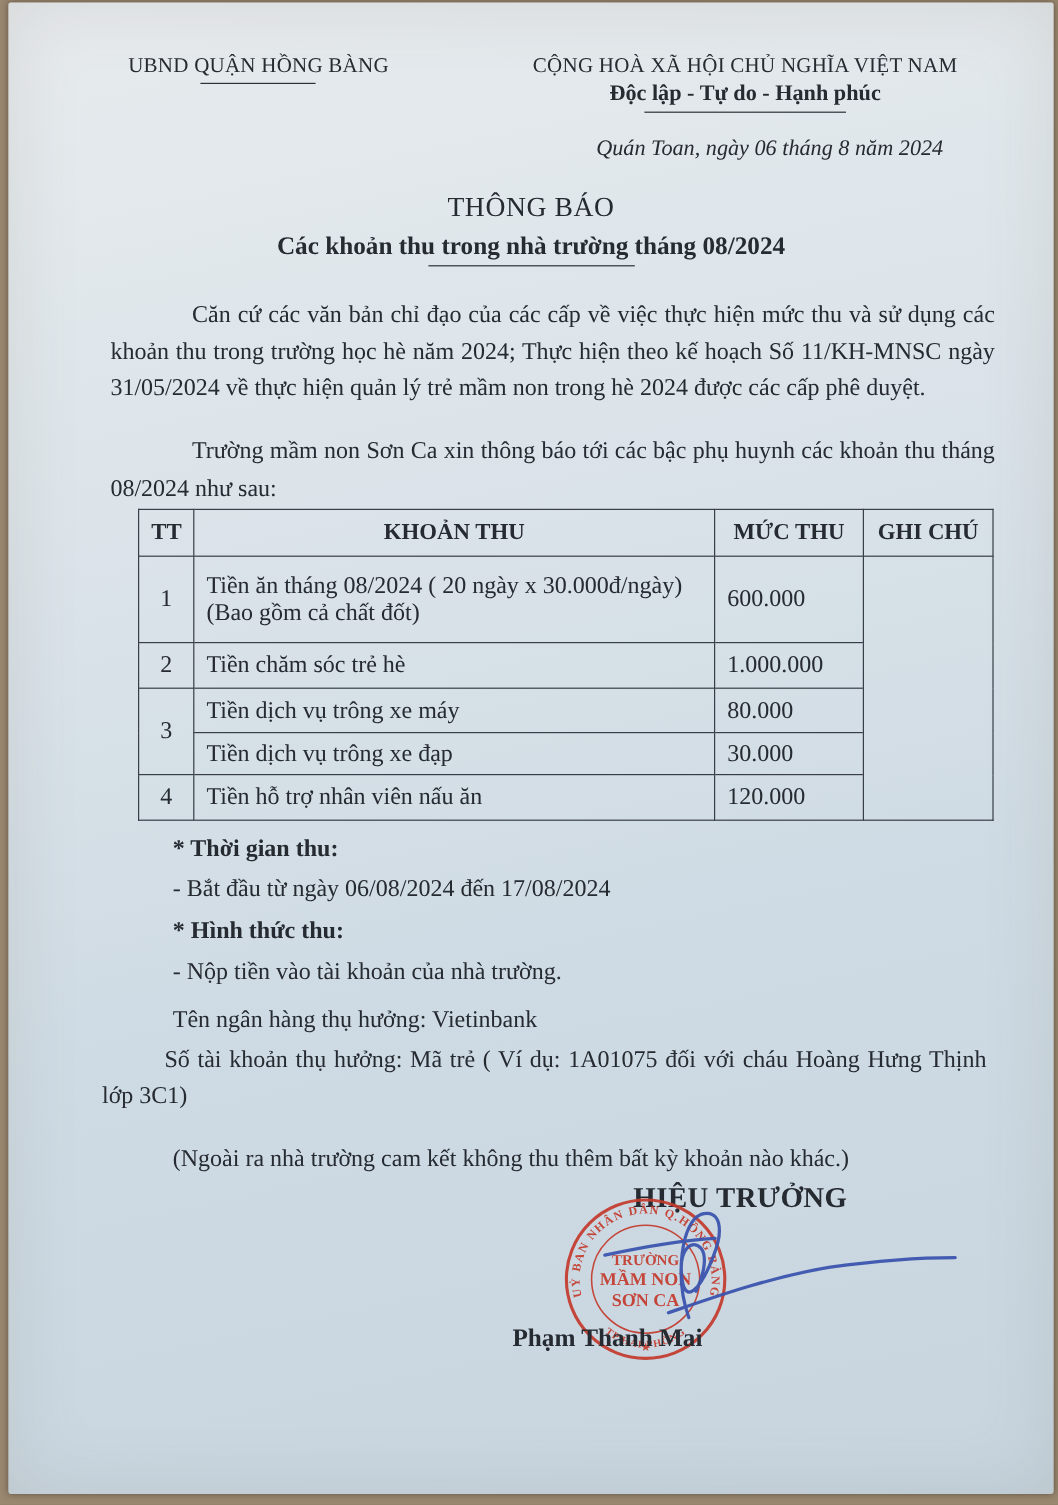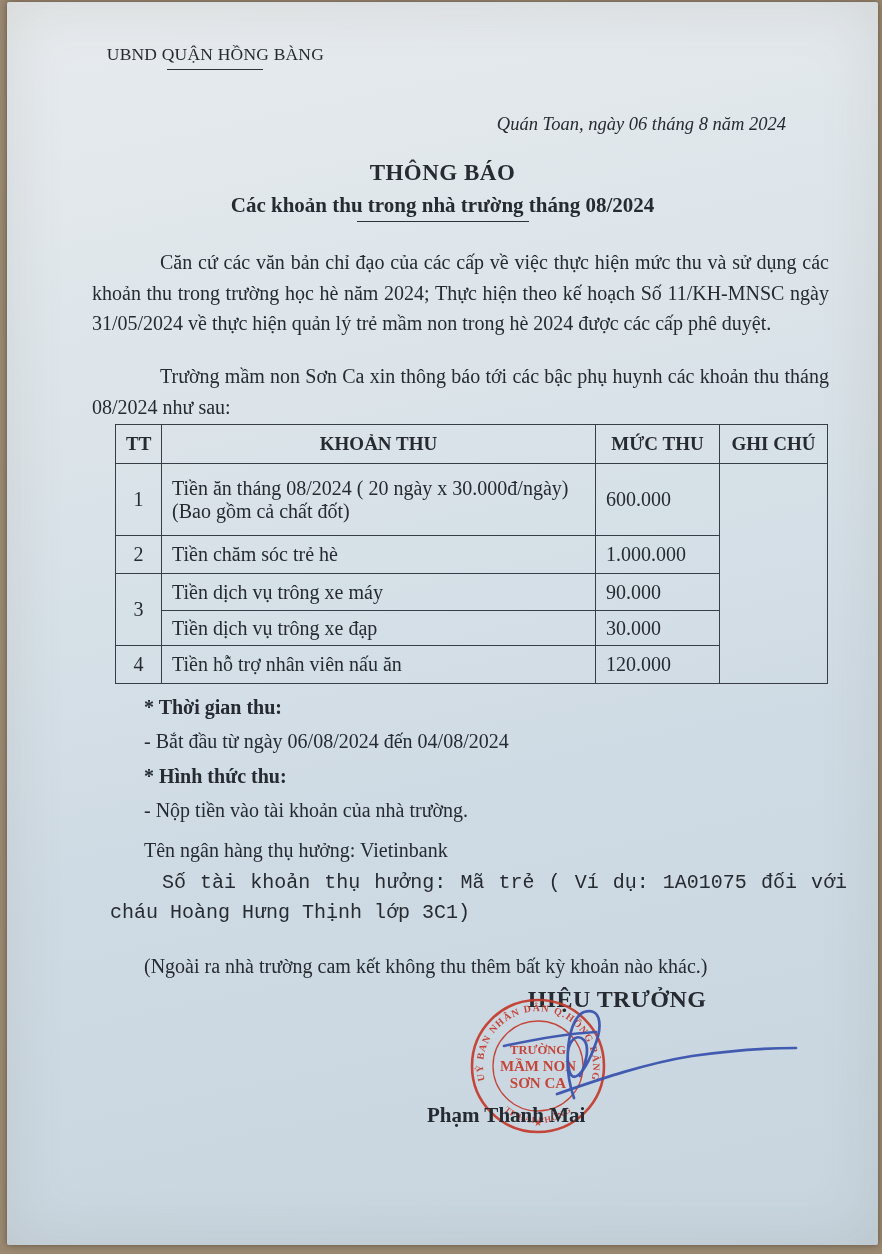--- a/index.html
+++ b/index.html
@@ -22,21 +22,21 @@
   .hcol{text-align:center;}
   .hcol-left{width:44%;}
   .hcol-right{width:56%;}
   .hline1{font-size:17.5px;letter-spacing:.2px;}
   .hline2{font-size:18.5px;font-weight:bold;margin-top:3px;}
   .hrule{border-bottom:1.6px solid #2c313a;margin:4px auto 0;}
   .hrule-left{width:96px;}
   .hrule-right{width:168px;}
   .dateline{top:112px;right:92px;font-style:italic;font-size:18.5px;}
   
-  .title{top:158px;left:0;right:0;text-align:center;font-size:23px;font-weight:bold;letter-spacing:.5px;}
+  .title{top:158px;left:0;right:0;text-align:center;font-size:23px;font-weight:normal;letter-spacing:.5px;}
   .subtitle{top:191px;left:0;right:0;text-align:center;font-size:21px;font-weight:bold;}
   .subrule{border-bottom:1.8px solid #2c313a;width:172px;margin:3px auto 0;}
   
   .para{left:85px;width:737px;font-size:20px;line-height:1.53;text-align:justify;text-indent:68px;}
   .p1{top:245px;}
   .p2{top:359px;}
   
   table.fees{top:422px;left:108px;position:absolute;border-collapse:collapse;table-layout:fixed;width:712px;font-size:20px;}
   table.fees th,table.fees td{border:1.7px solid #383e47;padding:0 10px;vertical-align:middle;}
   table.fees th{font-weight:bold;text-align:center;height:38px;font-size:19px;}
@@ -45,39 +45,44 @@
   td.note-cell{padding:0;}
   tr.r1{height:72px;} tr.r2{height:38px;} tr.r3a{height:37px;} tr.r3b{height:35px;} tr.r4{height:38px;}
   
   .sec{font-size:20px;}
   .sec-b{font-weight:bold;}
   .s-time-label{top:694px;left:137px;}
   .s-time-value{top:728px;left:137px;}
   .s-method-label{top:763px;left:137px;}
   .s-method-value{top:797px;left:137px;}
   .s-bank{top:837px;left:137px;}
-  .s-account{top:866px;left:103px;width:737px;text-align:justify;text-indent:52px;line-height:1.5;font-family:Liberation Mono, monospace;}
+  .s-account{top:866px;left:78px;width:737px;text-align:justify;text-indent:52px;line-height:1.5;}
   .s-note{top:929px;left:137px;margin-top:24px;}
   .s-closing{top:957px;left:124px;}
   
   .sig-role{top:984px;left:420px;width:380px;text-align:center;font-weight:bold;font-size:24px;letter-spacing:.4px;}
   .sig-name{top:1101px;left:420px;width:380px;text-align:left;font-weight:bold;font-size:21px;}
   .stamp-svg{top:994px;left:461px;width:140px;height:140px;opacity:.92;}
   .sign-svg{top:1000px;left:455px;width:345px;height:115px;}
 </style>
 </head>
 <body>
 
 <div class="photo">
   <div class="paper">
 
     <div class="abs header-row">
       <div class="hcol hcol-left">
         <div class="hline1">UBND QUẬN HỒNG BÀNG</div>
         <div class="hrule hrule-left"></div>
+      </div>
+      <div class="hcol hcol-right">
+        <div class="hline1">CỘNG HOÀ XÃ HỘI CHỦ NGHĨA VIỆT NAM</div>
+        <div class="hline2">Độc lập - Tự do - Hạnh phúc</div>
+        <div class="hrule hrule-right"></div>
       </div>
     </div>
 
     <div class="abs dateline">Quán Toan, ngày 06 tháng 8 năm 2024</div>
 
     <div class="abs title">THÔNG BÁO</div>
     <div class="abs subtitle">
       <span>Các khoản thu trong nhà trường tháng 08/2024</span>
       <div class="subrule"></div>
     </div>
@@ -111,36 +116,36 @@
           <td class="note-cell" rowspan="5"></td>
         </tr>
         <tr class="r2">
           <td class="tt">2</td>
           <td>Tiền chăm sóc trẻ hè</td>
           <td class="amt">1.000.000</td>
         </tr>
         <tr class="r3a">
           <td class="tt" rowspan="2">3</td>
           <td>Tiền dịch vụ trông xe máy</td>
-          <td class="amt">90.000</td>
+          <td class="amt">80.000</td>
         </tr>
         <tr class="r3b">
           <td>Tiền dịch vụ trông xe đạp</td>
           <td class="amt">30.000</td>
         </tr>
         <tr class="r4">
           <td class="tt">4</td>
           <td>Tiền hỗ trợ nhân viên nấu ăn</td>
           <td class="amt">120.000</td>
         </tr>
       </tbody>
     </table>
 
     <div class="abs sec sec-b s-time-label">* Thời gian thu:</div>
-    <div class="abs sec s-time-value">- Bắt đầu từ ngày 06/08/2024 đến 04/08/2024</div>
+    <div class="abs sec s-time-value">- Bắt đầu từ ngày 06/08/2024 đến 17/08/2024</div>
     <div class="abs sec sec-b s-method-label">* Hình thức thu:</div>
     <div class="abs sec s-method-value">- Nộp tiền vào tài khoản của nhà trường.</div>
     <div class="abs sec s-bank">Tên ngân hàng thụ hưởng: Vietinbank</div>
     <div class="abs sec s-account">Số tài khoản thụ hưởng: Mã trẻ ( Ví dụ: 1A01075 đối với cháu Hoàng Hưng Thịnh lớp 3C1)</div>
     <div class="abs sec s-note">(Ngoài ra nhà trường cam kết không thu thêm bất kỳ khoản nào khác.)</div>
 
     <div class="abs sig-role">HIỆU TRƯỞNG</div>
 
     <svg class="abs stamp-svg" viewBox="0 0 140 140">
       <circle cx="70" cy="70" r="66" fill="none" stroke="#c43a2c" stroke-width="2.6"></circle>

